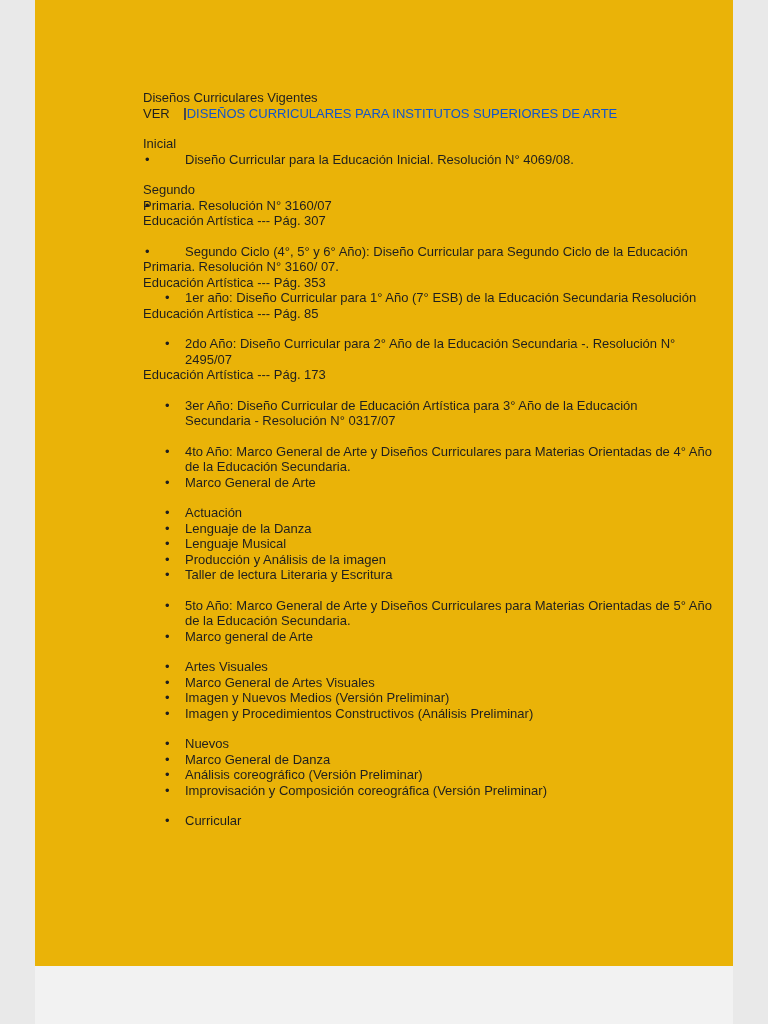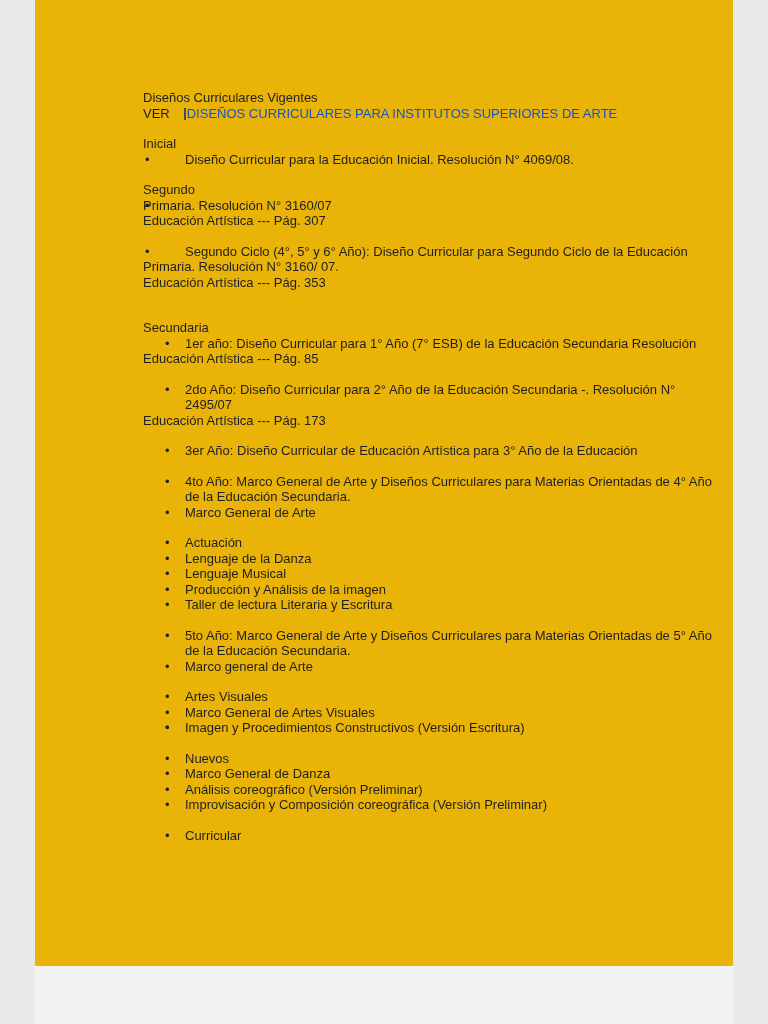--- a/index.html
+++ b/index.html
@@ -68,42 +68,42 @@
     <div>
         <div class="block heading gap1">Inicial</div>
         <div class="block bullet1"><span class="dot">•</span><span>Diseño Curricular para la Educación Inicial. Resolución N° 4069/08.</span></div>
         <div class="block heading gap1">Segundo</div>
         <div class="block bullet1"><span class="dot">•</span></div>
         <div class="block text">Primaria. Resolución N° 3160/07</div>
         <div class="block text">Educación Artística --- Pág. 307</div>
         <div class="block bullet1 gap1"><span class="dot">•</span><span>Segundo Ciclo (4°, 5° y 6° Año): Diseño Curricular para Segundo Ciclo de la Educación</span></div>
         <div class="block text">Primaria. Resolución N° 3160/ 07.</div>
         <div class="block text">Educación Artística --- Pág. 353</div>
-        <div class="block heading gap2">Secundaria</div>
         <div class="block bullet2"><span class="dot">•</span><span>1er año: Diseño Curricular para 1° Año (7° ESB) de la Educación Secundaria Resolución</span></div>
         <div class="block text">Educación Artística --- Pág. 85</div>
         <div class="block bullet2 gap1"><span class="dot">•</span><span>2do Año: Diseño Curricular para 2° Año de la Educación Secundaria -. Resolución N°</span></div>
         <div class="block cont2">2495/07</div>
         <div class="block text">Educación Artística --- Pág. 173</div>
         <div class="block bullet2 gap1"><span class="dot">•</span><span>3er Año: Diseño Curricular de Educación Artística para 3° Año de la Educación</span></div>
+        <div class="block cont2">Secundaria - Resolución N° 0317/07</div>
         <div class="block bullet2 gap1"><span class="dot">•</span><span>4to Año: Marco General de Arte y Diseños Curriculares para Materias Orientadas de 4° Año</span></div>
         <div class="block cont2">de la Educación Secundaria.</div>
         <div class="block bullet2"><span class="dot">•</span><span>Marco General de Arte</span></div>
         <div class="block bullet2 gap1"><span class="dot">•</span><span>Actuación</span></div>
         <div class="block bullet2"><span class="dot">•</span><span>Lenguaje de la Danza</span></div>
         <div class="block bullet2"><span class="dot">•</span><span>Lenguaje Musical</span></div>
         <div class="block bullet2"><span class="dot">•</span><span>Producción y Análisis de la imagen</span></div>
         <div class="block bullet2"><span class="dot">•</span><span>Taller de lectura Literaria y Escritura</span></div>
         <div class="block bullet2 gap1"><span class="dot">•</span><span>5to Año: Marco General de Arte y Diseños Curriculares para Materias Orientadas de 5° Año</span></div>
         <div class="block cont2">de la Educación Secundaria.</div>
         <div class="block bullet2"><span class="dot">•</span><span>Marco general de Arte</span></div>
         <div class="block bullet2 gap1"><span class="dot">•</span><span>Artes Visuales</span></div>
         <div class="block bullet2"><span class="dot">•</span><span>Marco General de Artes Visuales</span></div>
-        <div class="block bullet2"><span class="dot">•</span></div>
-        <div class="block bullet2"><span class="dot">•</span><span>Imagen y Procedimientos Constructivos (Versión Escritura)</span></div>
+        <div class="block bullet2"><span class="dot">•</span><span>Imagen y Nuevos Medios (Versión Preliminar)</span></div>
+        <div class="block bullet2"><span class="dot">•</span><span>Imagen y Procedimientos Constructivos (Análisis Preliminar)</span></div>
         <div class="block bullet2 gap1"><span class="dot">•</span><span>Nuevos</span></div>
         <div class="block bullet2"><span class="dot">•</span><span>Marco General de Danza</span></div>
         <div class="block bullet2"><span class="dot">•</span><span>Análisis coreográfico (Versión Preliminar)</span></div>
         <div class="block bullet2"><span class="dot">•</span><span>Improvisación y Composición coreográfica (Versión Preliminar)</span></div>
         <div class="block bullet2 gap1"><span class="dot">•</span><span>Curricular</span></div>
       </div>
 
   </div>
   <div class="footer-band"></div>
 </div>

